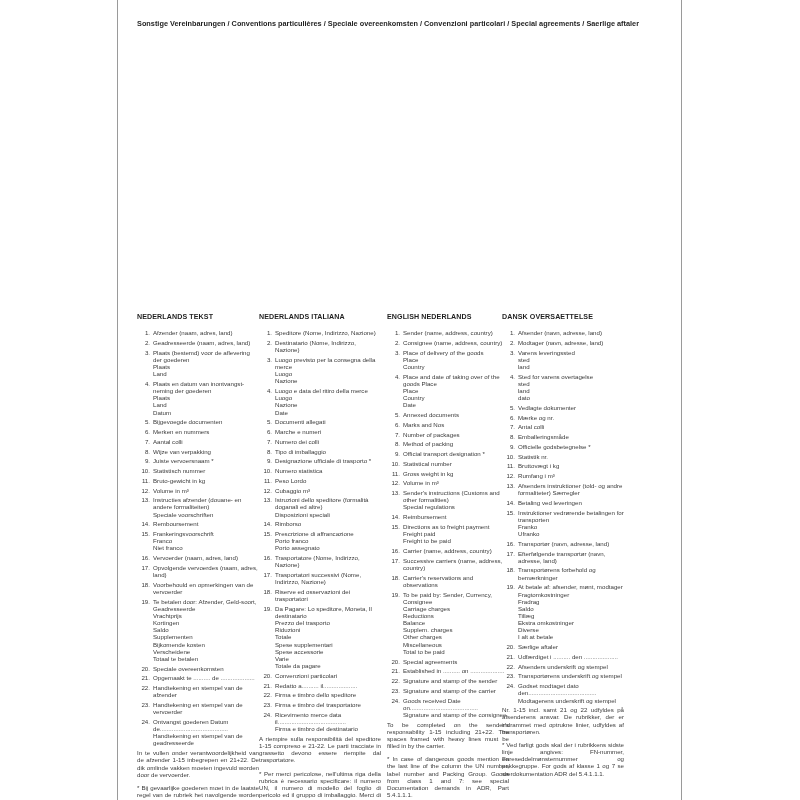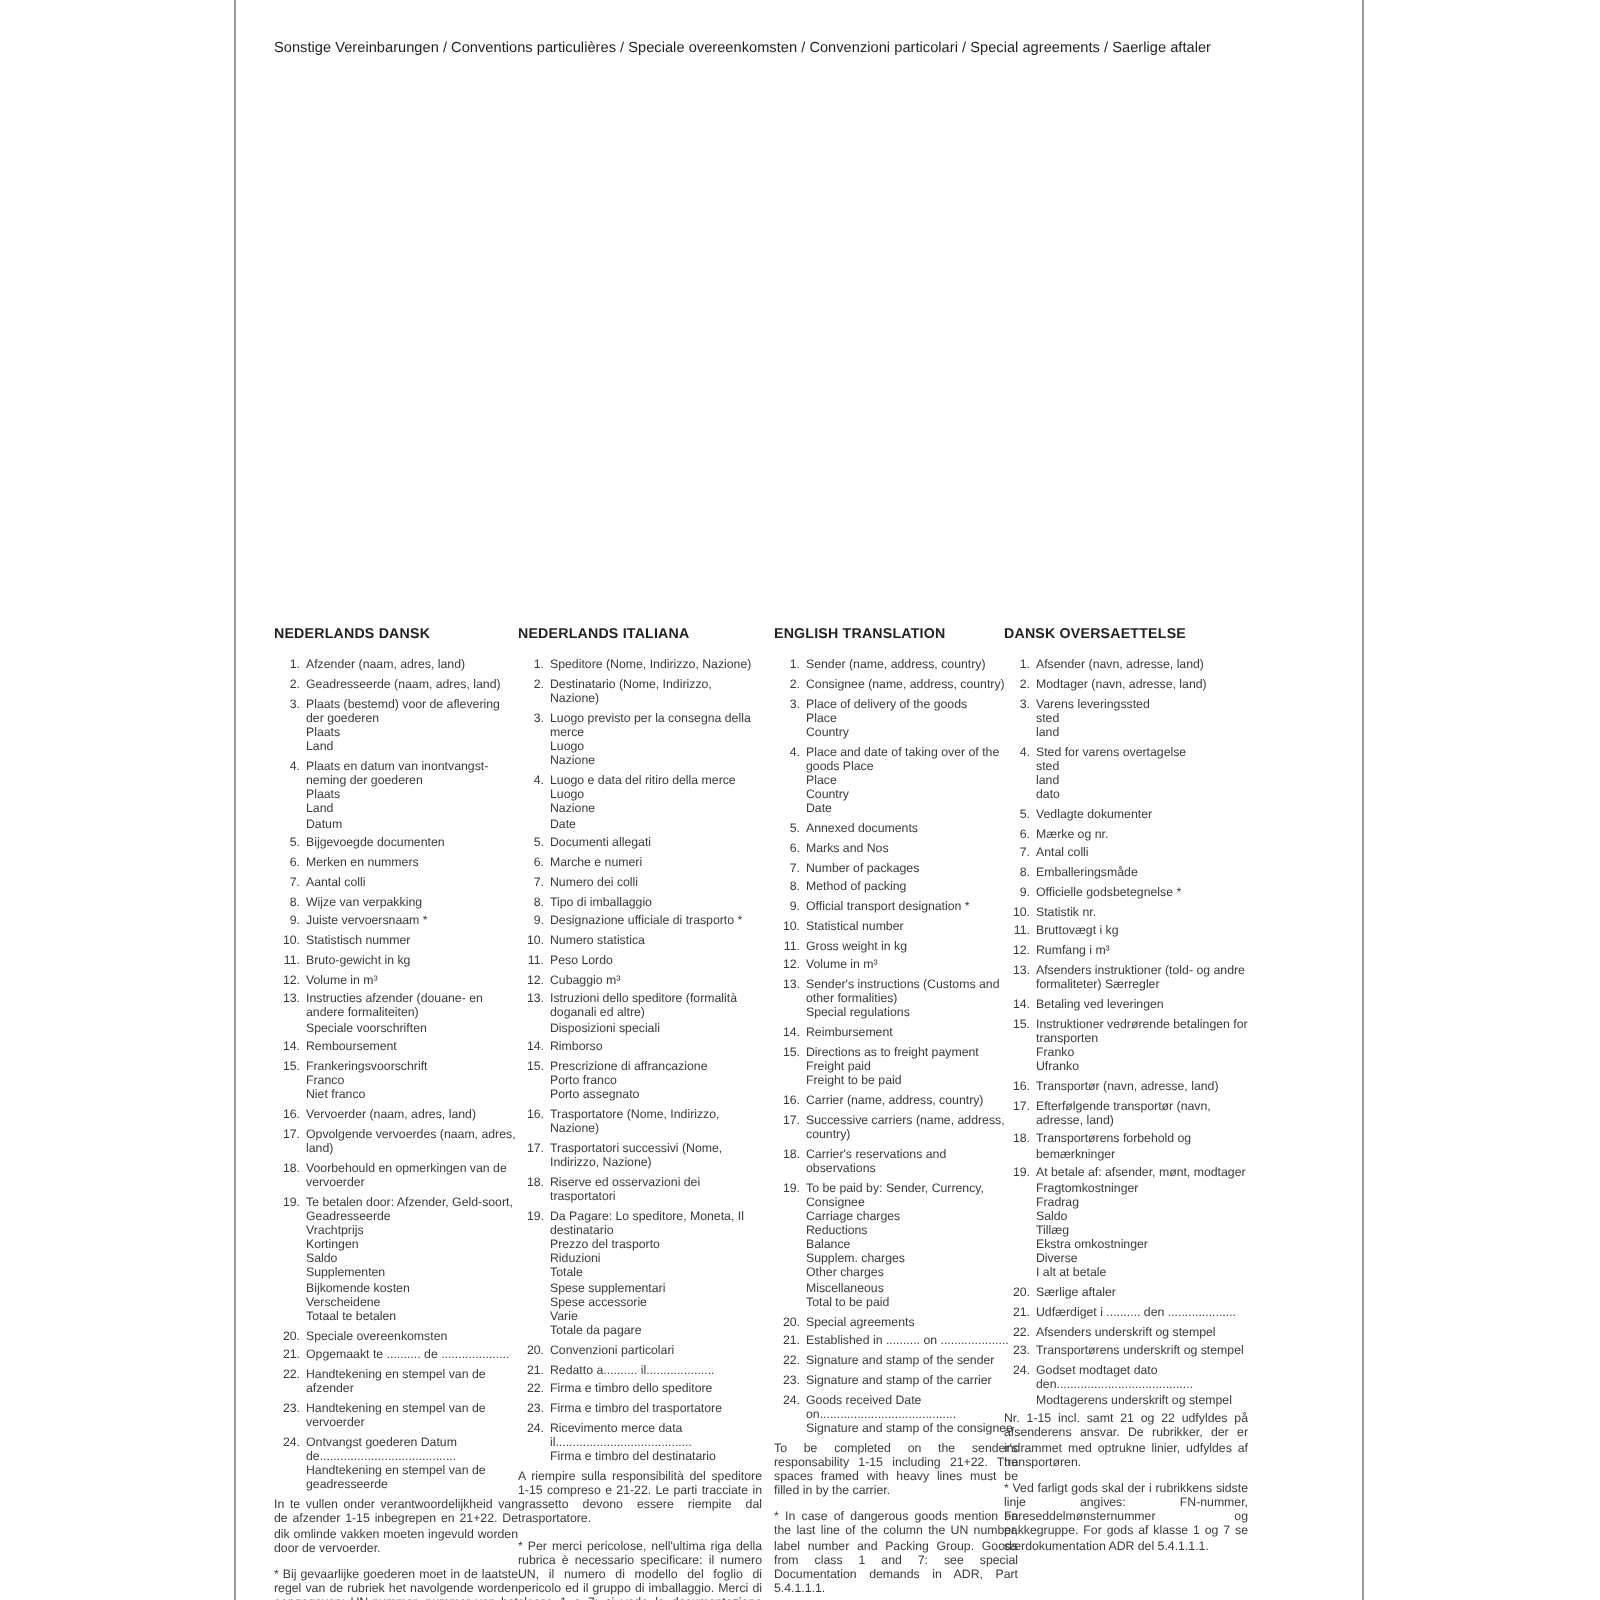--- a/index.html
+++ b/index.html
@@ -1,18 +1,18 @@
 <!DOCTYPE html>
 <html><head>
 <meta charset="utf-8">
 <style>
   html, body { margin: 0; padding: 0; background: #ffffff; }
   body { width: 800px; height: 800px; position: relative; overflow: hidden; font-family: "Liberation Sans", sans-serif; color: #2a2a2a; }
   .sheet { position: absolute; left: 117px; top: -1px; width: 565px; height: 802px; border: 1px solid #9a9a9a; background: #fff; box-sizing: border-box; }
-  .header { position: absolute; left: 137px; top: 19px; font-size: 7.3px; font-weight: normal; color: #1f1f1f; white-space: nowrap; letter-spacing: 0.02px; }
+  .header { position: absolute; left: 137px; top: 19px; font-size: 7.3px; font-weight: bold; color: #1f1f1f; white-space: nowrap; letter-spacing: 0.02px; }
   .col { position: absolute; top: 314px; width: 122px; font-size: 6.15px; line-height: 7.15px; color: #3a3a3a; }
   .col h2 { font-size: 7.1px; font-weight: bold; color: #1f1f1f; margin: 0 0 8px 0; letter-spacing: 0.1px; }
   .items { list-style: none; margin: 0; padding: 0; }
   .item { display: flex; margin-bottom: 2.6px; }
   .num { width: 13px; text-align: right; padding-right: 3px; flex: 0 0 13px; }
   .txt { flex: 1; }
   .sub { display: block; }
   .note { text-align: justify; margin-top: 2px; }
   .foot { text-align: justify; margin-top: 6px; }
   #col-nl { left: 137px; }
@@ -20,21 +20,21 @@
   #col-en { left: 387px; }
   #col-da { left: 502px; }
 </style>
 </head>
 <body>
 
 <div class="sheet"></div>
 <div class="header">Sonstige Vereinbarungen / Conventions particulières / Speciale overeenkomsten / Convenzioni particolari / Special agreements / Saerlige aftaler</div>
 
 <div class="col" id="col-nl">
-  <h2>NEDERLANDS DANSK</h2>
+  <h2>NEDERLANDS TEKST</h2>
   <ul class="items">
       <li class="item">
         <span class="num">1.</span>
         <span class="txt"><span>Afzender (naam, adres, land)</span></span>
       </li>
       <li class="item">
         <span class="num">2.</span>
         <span class="txt"><span>Geadresseerde (naam, adres, land)</span></span>
       </li>
       <li class="item">
@@ -228,21 +228,21 @@
       <li class="item">
         <span class="num">24.</span>
         <span class="txt"><span>Ricevimento merce          data il........................................</span><span class="sub">Firma e timbro del destinatario</span></span>
       </li>
     </ul>
   <div class="note">A riempire sulla responsibilità del speditore 1-15 compreso e 21-22. Le parti tracciate in grassetto devono essere riempite dal trasportatore.</div>
   <div class="foot">* Per merci pericolose, nell'ultima riga della rubrica è necessario specificare: il numero UN, il numero di modello del foglio di pericolo ed il gruppo di imballaggio. Merci di classe 1 e 7: si veda la documentazione speciale ADR parte 5.4.1.1.1.</div>
 </div>
 
 <div class="col" id="col-en">
-  <h2>ENGLISH TRANSLATION</h2>
+  <h2>ENGLISH NEDERLANDS</h2>
   <ul class="items">
       <li class="item">
         <span class="num">1.</span>
         <span class="txt"><span>Sender (name, address, country)</span></span>
       </li>
       <li class="item">
         <span class="num">2.</span>
         <span class="txt"><span>Consignee (name, address, country)</span></span>
       </li>
       <li class="item">

